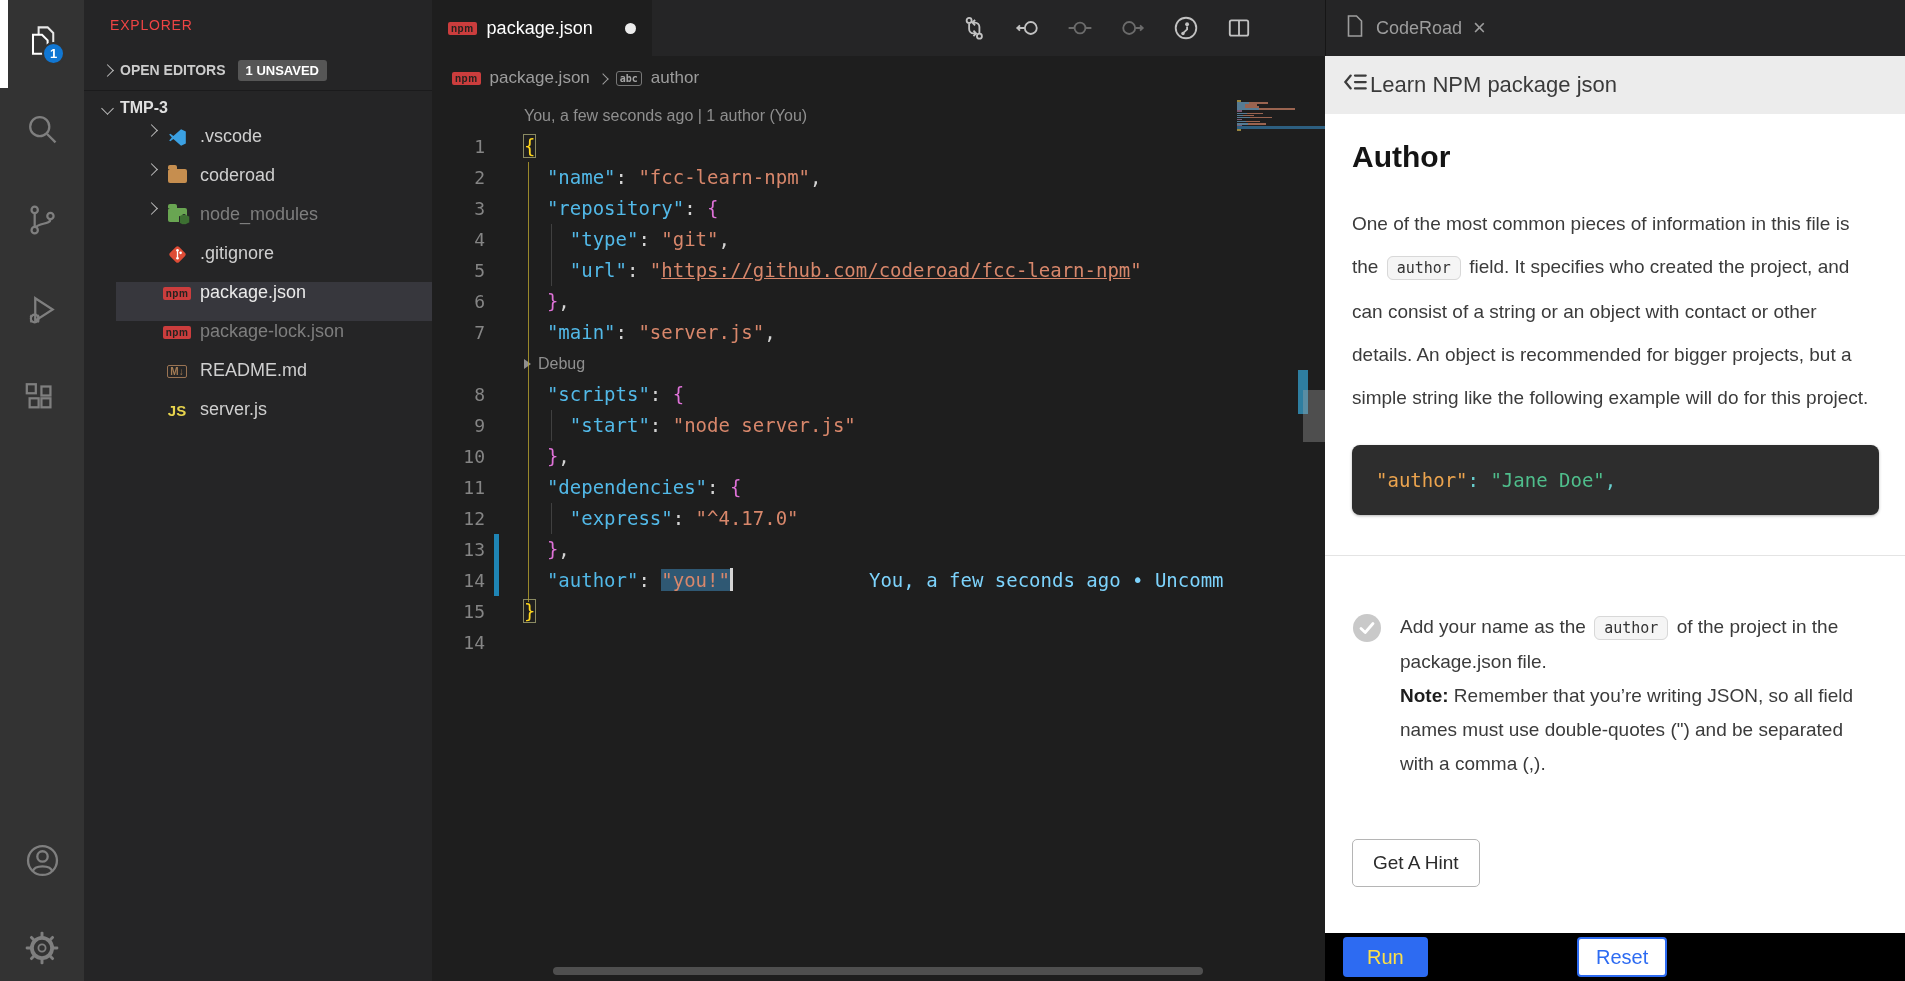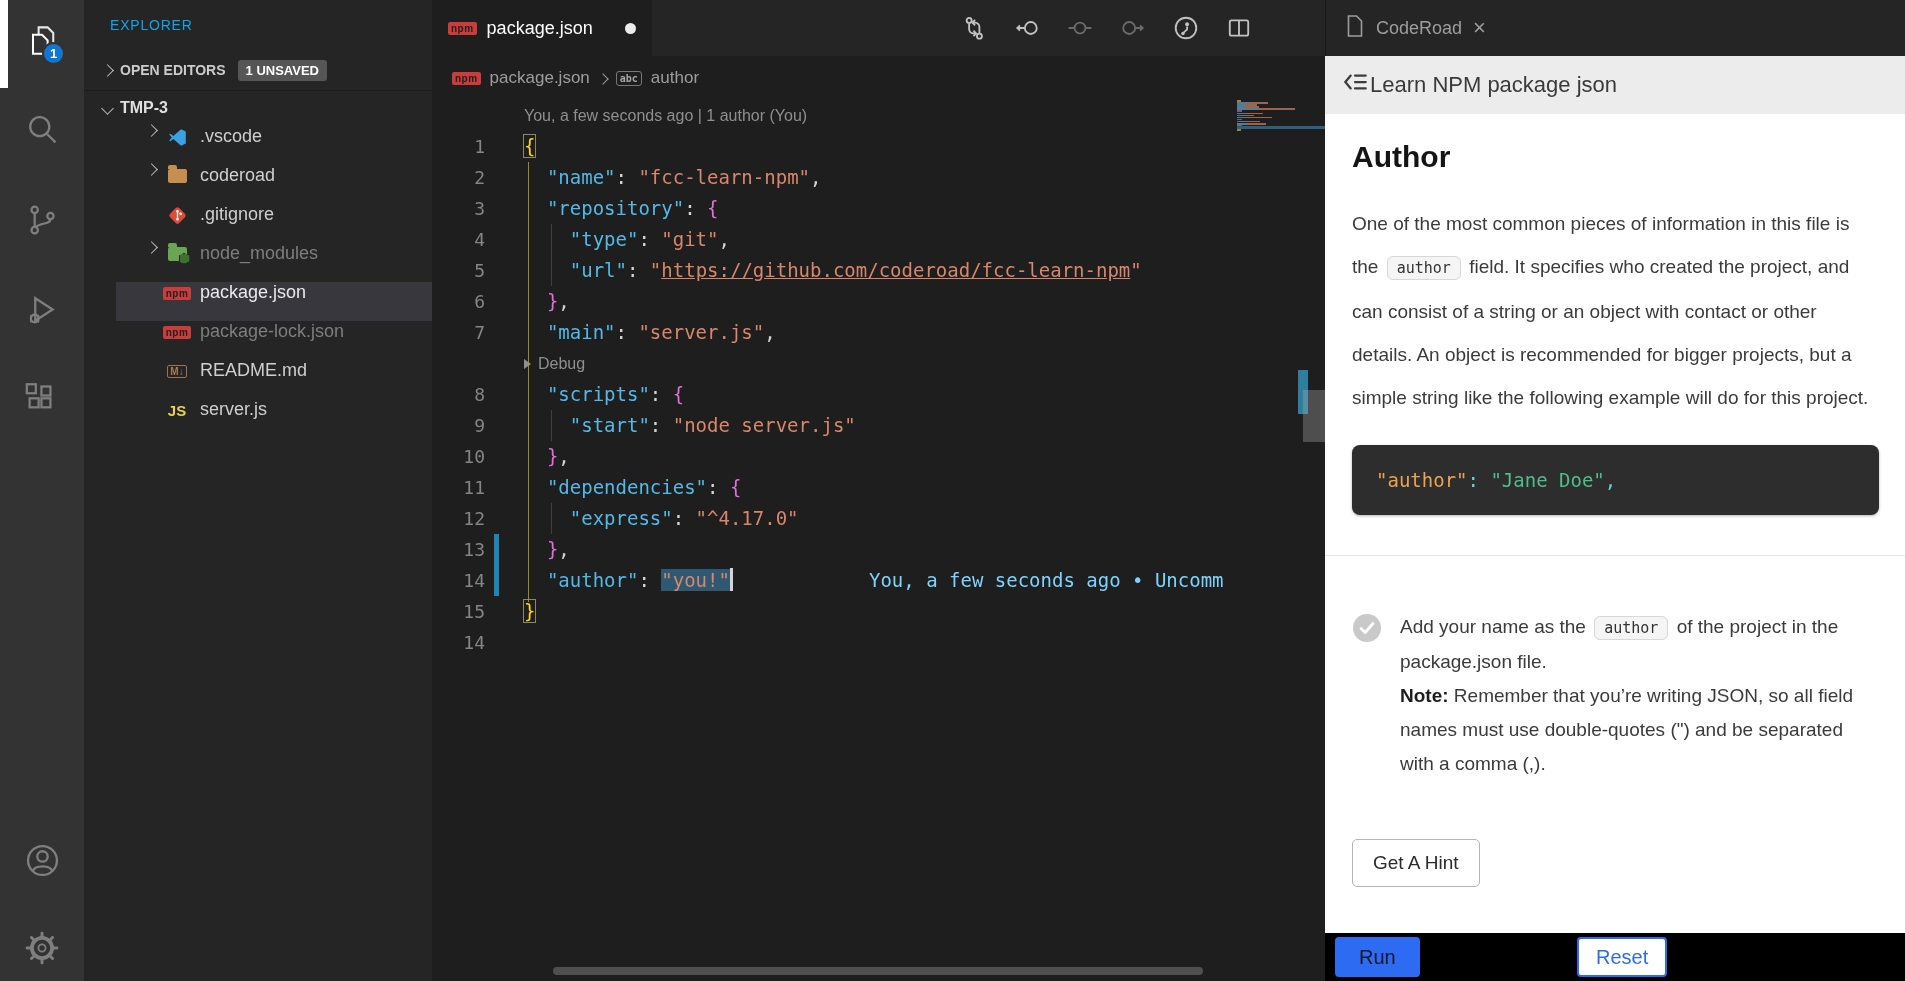--- a/index.html
+++ b/index.html
@@ -11,21 +11,21 @@
   .activitybar { position:absolute; left:0; top:0; width:84px; height:981px; background:#333333; }
   .ab-item { position:absolute; left:0; width:84px; height:88px; display:flex; align-items:center; justify-content:center; color:#7f7f7f; cursor:pointer; }
   .ab-item.active { color:#ffffff; }
   .ab-indicator { position:absolute; left:0; top:0; width:8px; height:88px; background:#ffffff; }
   .ab-badge { position:absolute; left:42px; top:42px; width:23px; height:23px; border-radius:50%;
     background:#1177d3; color:#fff; font:700 13px "Liberation Sans",sans-serif;
     display:flex; align-items:center; justify-content:center; border:2px solid #333; }
 
   
   .sidebar { position:absolute; left:84px; top:0; width:348px; height:981px; background:#252526; color:#cccccc; }
-  .sb-header { height:50px; display:flex; align-items:center; padding:0 20px 0 26px; font-size:14px; letter-spacing:.8px; color:#0ea5e9; }
+  .sb-header { height:50px; display:flex; align-items:center; padding:0 20px 0 26px; font-size:14px; letter-spacing:.8px; color:#ef4444; }
   .dots { position:relative; width:4px; height:4px; border-radius:50%; background:currentColor;
           box-shadow:8px 0 0 currentColor, -8px 0 0 currentColor; margin:0 8px; }
   .sb-more { margin-left:auto; color:#cfcfcf; cursor:pointer; padding:6px; }
   .sb-section { height:40px; display:flex; align-items:center; padding-left:10px; font-weight:700; font-size:14px; color:#cccccc; box-shadow:0 1px 0 rgba(0,0,0,.25); }
   .chev { width:26px; display:inline-flex; align-items:center; justify-content:center; flex:0 0 26px; }
   .chev::before { content:""; width:8px; height:8px; border-right:1.8px solid #bdbdbd; border-bottom:1.8px solid #bdbdbd; transform:rotate(-45deg); }
   .chev.down::before { transform:rotate(45deg); }
   .chev.none::before { display:none; }
   .unsaved-badge { margin-left:12px; background:#565656; color:#fff; font-size:13px; font-weight:700; padding:3px 8px; border-radius:3px; }
   .sb-root { height:36px; display:flex; align-items:center; padding-left:10px; font-weight:700; font-size:16px; color:#e0e0e0; cursor:pointer; }
@@ -96,21 +96,21 @@
   .chip { font-family:"DejaVu Sans Mono",monospace; font-size:15px; background:#f5f5f5; border:1px solid #d8d8d8; border-radius:6px; padding:2px 9px; color:#333; margin:0 3px; white-space:nowrap; }
   .codeblock { margin-top:26px; background:#2d2d2d; border-radius:8px; padding:24px 24px; font-family:"DejaVu Sans Mono",monospace; font-size:19px; box-shadow:0 1px 3px rgba(0,0,0,.3); }
   .cb-ck { color:#eca44e; } .cb-cp { color:#67cdcc; } .cb-cs { color:#4fbe8c; }
   .divider { margin:40px -27px 0 -27px; border:none; border-top:1px solid #e4e4e4; }
   .task { display:flex; gap:18px; margin-top:54px; }
   .task-text { font-size:19px; line-height:34px; color:#3b3b3b; }
   .task-text b { color:#1d1d1d; }
   .check { flex:0 0 30px; margin-top:3px; }
   .hint-btn { margin-top:58px; background:#fff; border:1px solid #b5b5b5; border-radius:5px; padding:12px 20px; font-size:19px; color:#2b2b2b; cursor:pointer; font-family:"Liberation Sans",sans-serif; }
   .panel-footer { position:absolute; left:0; right:0; bottom:0; height:48px; background:#000; }
-  .run-btn { position:absolute; left:10px; top:4px; height:40px; background:#2d6bf2; color:#0f172a; border:none; border-radius:4px; font-size:20px; padding:0 24px; cursor:pointer; font-family:"Liberation Sans",sans-serif; }
+  .run-btn { position:absolute; left:18px; top:4px; height:40px; background:#2d6bf2; color:#fde047; border:none; border-radius:4px; font-size:20px; padding:0 24px; cursor:pointer; font-family:"Liberation Sans",sans-serif; }
   .reset-btn { position:absolute; left:252px; top:4px; height:40px; background:#fff; color:#2d6bf2; border:2px solid #2d6bf2; border-radius:4px; font-size:20px; padding:0 17px; cursor:pointer; font-family:"Liberation Sans",sans-serif; }
 
   svg.icon { stroke:currentColor; fill:none; stroke-width:2; }
 </style>
 </head>
 <body>
 
 <div id="app">
 
   <aside class="activitybar">
@@ -214,43 +214,43 @@
           </span>
           <span class="flabel">.vscode</span>
         </div>
         <div class="frow">
           <span class="chev"></span>
           <span class="ficon">
             <span class="folder"></span>
           </span>
           <span class="flabel">coderoad</span>
         </div>
+        <div class="frow dim">
+          <span class="chev"></span>
+          <span class="ficon">
+            <span class="folder green" style="position:relative">
+              <span class="hexbadge"></span>
+            </span>
+          </span>
+          <span class="flabel">node_modules</span>
+        </div>
         <div class="frow">
           <span class="chev none"></span>
           <span class="ficon">
             <svg width="19" height="19" viewBox="0 0 16 16">
               <g transform="rotate(45 8 8)">
                 <rect x="2.6" y="2.6" width="10.8" height="10.8" rx="2" fill="#DE4C36"></rect>
               </g>
               <path d="M8 4.6 V11" stroke="#fff" stroke-width="1.1"></path>
               <circle cx="8" cy="4.4" r="1.1" fill="#fff"></circle>
               <circle cx="8" cy="11.2" r="1.1" fill="#fff"></circle>
               <circle cx="10.6" cy="6.6" r="1.1" fill="#fff"></circle>
             </svg>
           </span>
           <span class="flabel">.gitignore</span>
-        </div>
-        <div class="frow dim">
-          <span class="chev"></span>
-          <span class="ficon">
-            <span class="folder green" style="position:relative">
-              <span class="hexbadge"></span>
-            </span>
-          </span>
-          <span class="flabel">node_modules</span>
         </div>
         <div class="frow selected">
           <span class="chev none"></span>
           <span class="ficon">
             <span class="npm-chip">npm</span>
           </span>
           <span class="flabel">package.json</span>
         </div>
         <div class="frow dim">
           <span class="chev none"></span>

